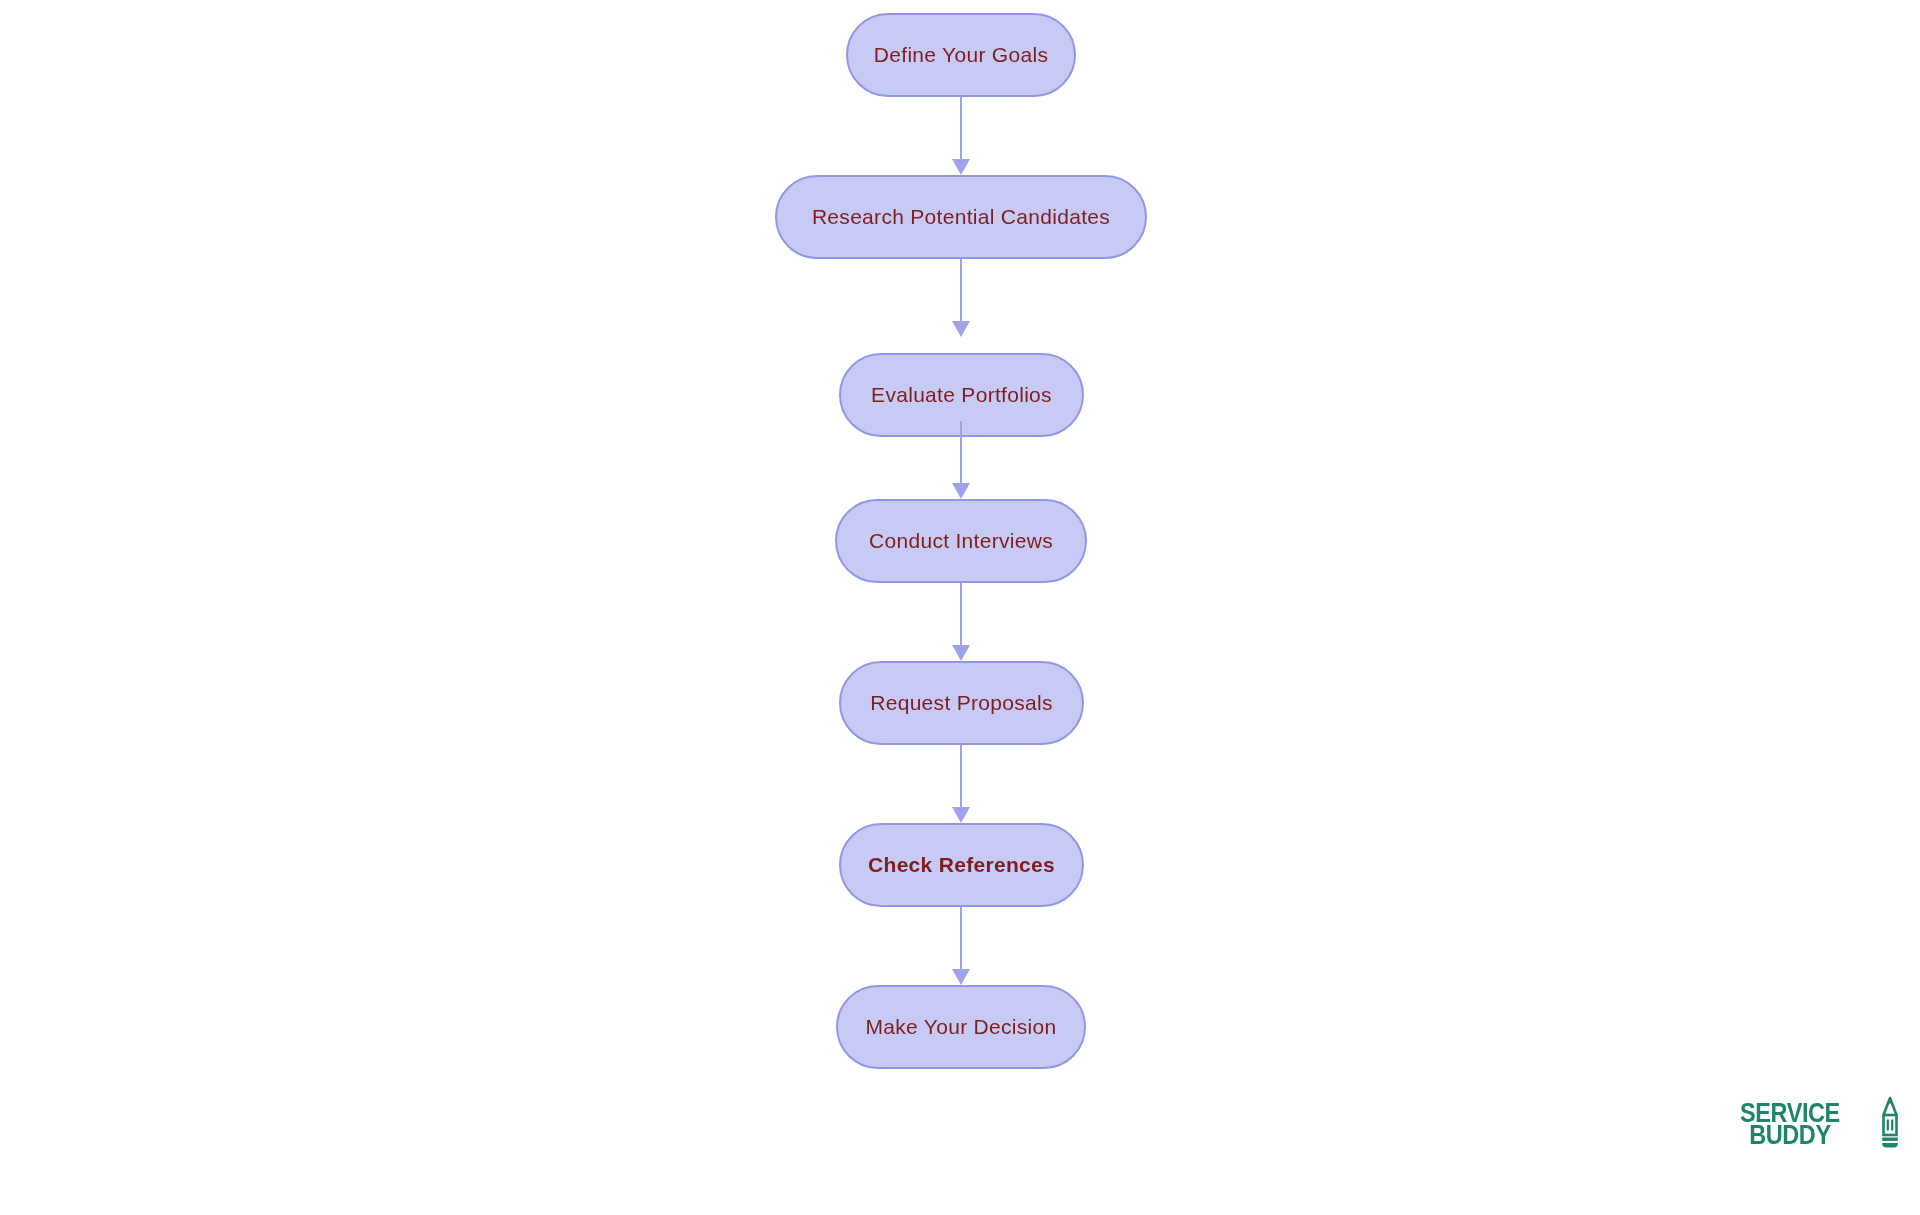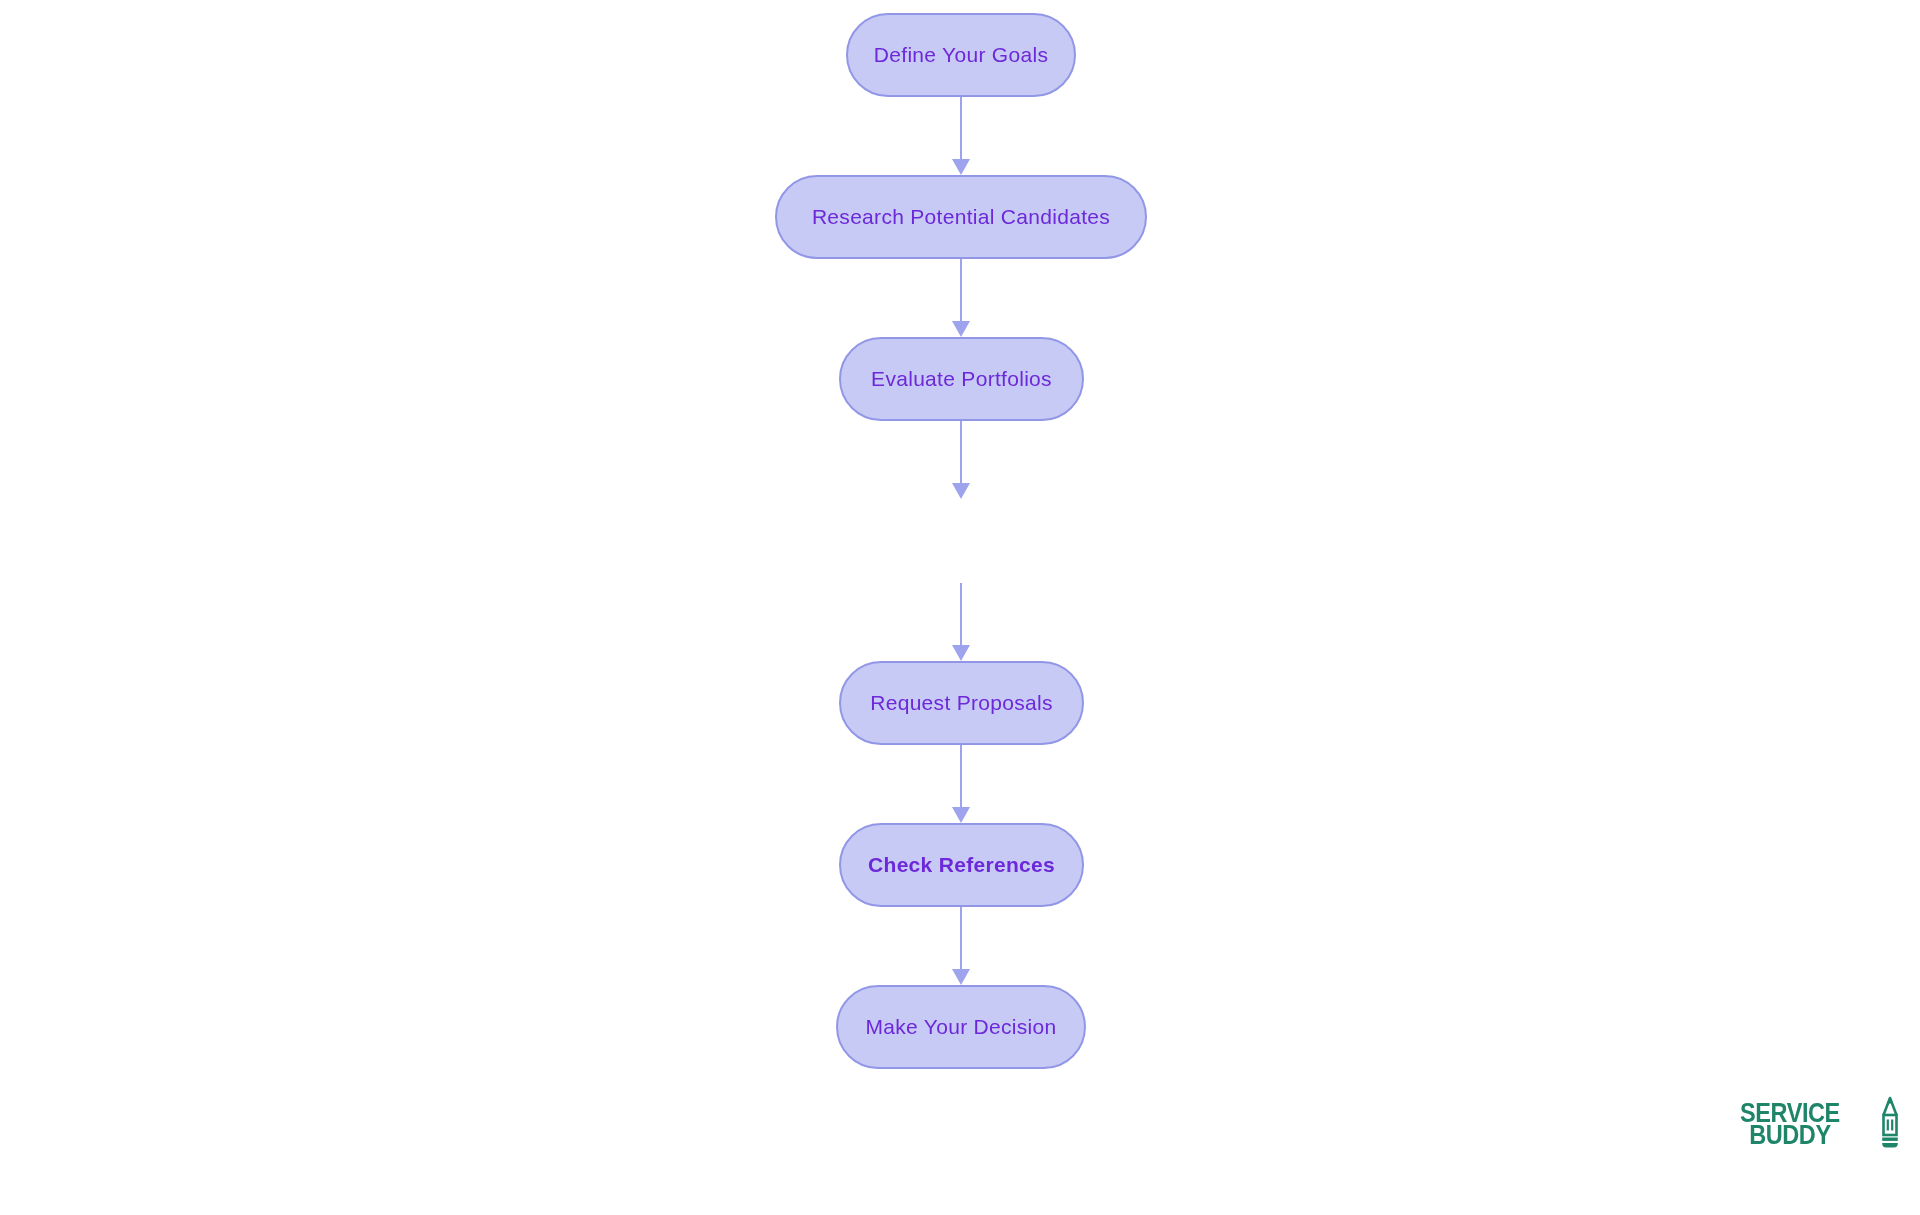--- a/index.html
+++ b/index.html
@@ -14,21 +14,21 @@
   }
   .flow-node {
     position: absolute;
     height: 84px;
     background: #c7caf5;
     border: 2px solid #9197e6;
     border-radius: 42px;
     display: flex;
     align-items: center;
     justify-content: center;
-    color: #6d28d9;
+    color: #7f1d1d;
     font-size: 21px;
     letter-spacing: 0.3px;
     white-space: nowrap;
   }
   .arrow {
     position: absolute;
     width: 18px;
     margin-left: -9px; 
   }
   .arrow .shaft {
@@ -77,24 +77,27 @@
 <div class="canvas">
 
   <div class="flow-node" style="left:846px; top:13px;  width:230px;">
     <span>Define Your Goals</span>
   </div>
 
   <div class="flow-node" style="left:775px; top:175px; width:372px;text-align:right;">
     <span>Research Potential Candidates</span>
   </div>
 
-  <div class="flow-node" style="left:839px; top:337px; width:245px;">
+  <div class="flow-node" style="left:839px; top:353px; width:245px;">
     <span>Evaluate Portfolios</span>
   </div>
 
+  <div class="flow-node" style="left:835px; top:499px; width:252px;">
+    <span>Conduct Interviews</span>
+  </div>
 
   <div class="flow-node" style="left:839px; top:661px; width:245px;">
     <span>Request Proposals</span>
   </div>
 
   <div class="flow-node" style="left:839px; top:823px; width:245px;font-weight:bold;">
     <span>Check References</span>
   </div>
 
   <div class="flow-node" style="left:836px; top:985px; width:250px;">

